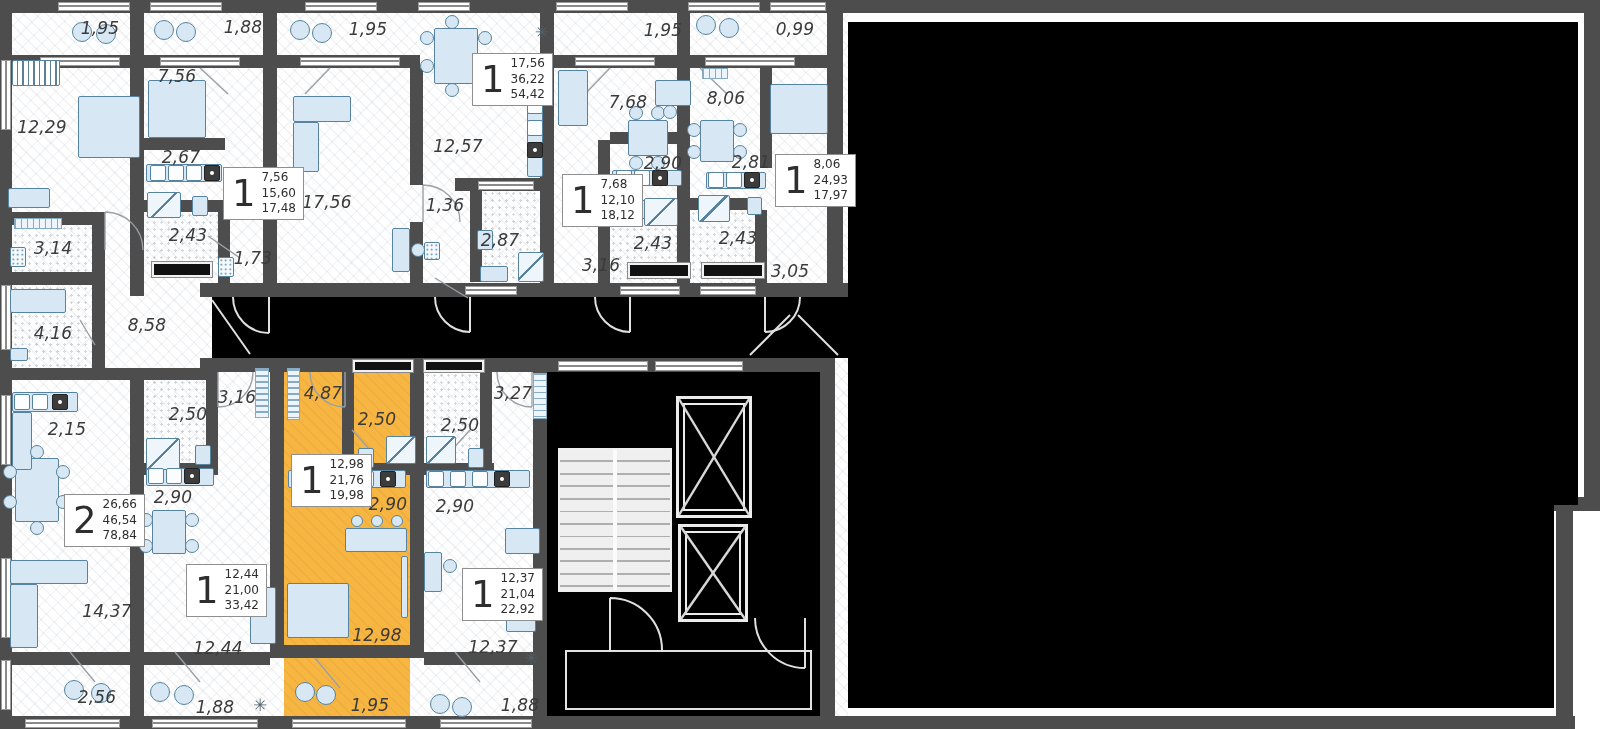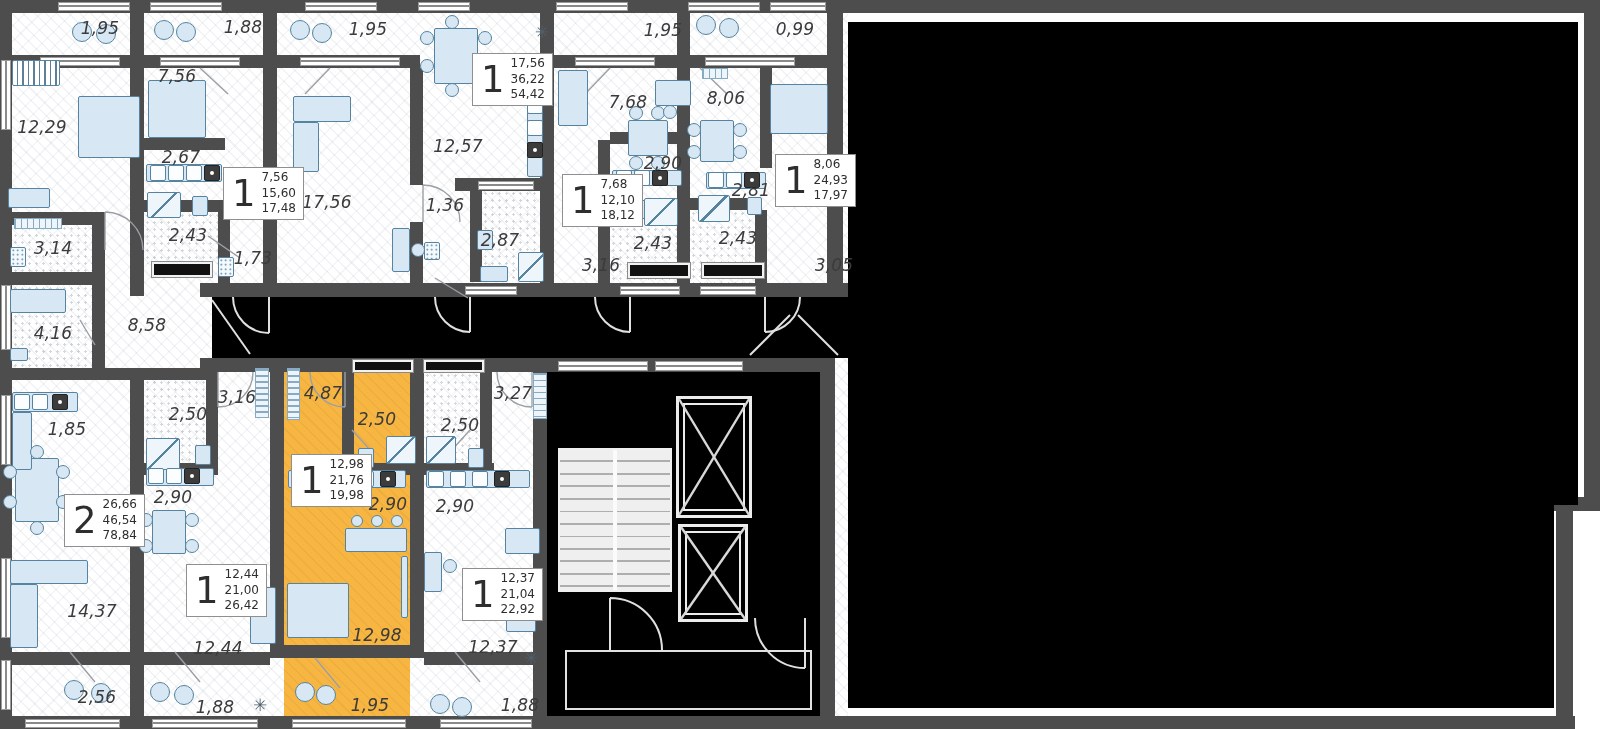--- a/index.html
+++ b/index.html
@@ -360,39 +360,39 @@
       <span class="room-label" style="left: 181px; top: 157px;">2,67</span>
       <span class="room-label" style="left: 327px; top: 202px;">17,56</span>
       <span class="room-label" style="left: 458px; top: 146px;">12,57</span>
       <span class="room-label" style="left: 445px; top: 205px;">1,36</span>
       <span class="room-label" style="left: 500px; top: 240px;">2,87</span>
       <span class="room-label" style="left: 628px; top: 102px;">7,68</span>
       <span class="room-label" style="left: 663px; top: 163px;">2,90</span>
       <span class="room-label" style="left: 653px; top: 243px;">2,43</span>
       <span class="room-label" style="left: 601px; top: 265px;">3,16</span>
       <span class="room-label" style="left: 726px; top: 98px;">8,06</span>
-      <span class="room-label" style="left: 751px; top: 162px; margin-top: 28px;">2,81</span>
+      <span class="room-label" style="left: 751px; top: 162px;">2,81</span>
       <span class="room-label" style="left: 738px; top: 238px;">2,43</span>
-      <span class="room-label" style="left: 790px; top: 265px; margin-left: 44px;">3,05</span>
+      <span class="room-label" style="left: 790px; top: 271px;">3,05</span>
       <span class="room-label" style="left: 53px; top: 248px;">3,14</span>
       <span class="room-label" style="left: 188px; top: 235px;">2,43</span>
       <span class="room-label" style="left: 253px; top: 258px;">1,73</span>
       <span class="room-label" style="left: 53px; top: 333px;">4,16</span>
       <span class="room-label" style="left: 147px; top: 325px;">8,58</span>
-      <span class="room-label" style="left: 67px; top: 429px;">1,85</span>
+      <span class="room-label" style="left: 67px; top: 429px;">2,15</span>
       <span class="room-label" style="left: 188px; top: 414px;">2,50</span>
       <span class="room-label" style="left: 173px; top: 497px;">2,90</span>
       <span class="room-label" style="left: 237px; top: 397px;">3,16</span>
       <span class="room-label" style="left: 323px; top: 393px;">4,87</span>
       <span class="room-label" style="left: 377px; top: 419px;">2,50</span>
       <span class="room-label" style="left: 388px; top: 504px;">2,90</span>
       <span class="room-label" style="left: 513px; top: 393px;">3,27</span>
       <span class="room-label" style="left: 460px; top: 425px;">2,50</span>
       <span class="room-label" style="left: 455px; top: 506px;">2,90</span>
-      <span class="room-label" style="left: 92px; top: 611px;">14,37</span>
+      <span class="room-label" style="left: 107px; top: 611px;">14,37</span>
       <span class="room-label" style="left: 218px; top: 648px;">12,44</span>
       <span class="room-label" style="left: 377px; top: 635px;">12,98</span>
       <span class="room-label" style="left: 493px; top: 647px;">12,37</span>
       <span class="room-label" style="left: 97px; top: 697px;">2,56</span>
       <span class="room-label" style="left: 215px; top: 707px;">1,88</span>
       <span class="room-label" style="left: 370px; top: 705px;">1,95</span>
       <span class="room-label" style="left: 520px; top: 705px;">1,88</span>
     </div>
   <div id="badges-layer">
       <div class="badge" style="left: 223px; top: 167px;">
@@ -433,21 +433,21 @@
           <span>26,66</span>
           <span>46,54</span>
           <span>78,84</span>
         </span>
       </div>
       <div class="badge" style="left: 186px; top: 564px;">
         <span class="digit">1</span>
         <span class="areas">
           <span>12,44</span>
           <span>21,00</span>
-          <span>26,42</span>
+          <span>33,42</span>
         </span>
       </div>
       <div class="badge" style="left: 291px; top: 454px;">
         <span class="digit">1</span>
         <span class="areas">
           <span>12,98</span>
           <span>21,76</span>
           <span>19,98</span>
         </span>
       </div>

